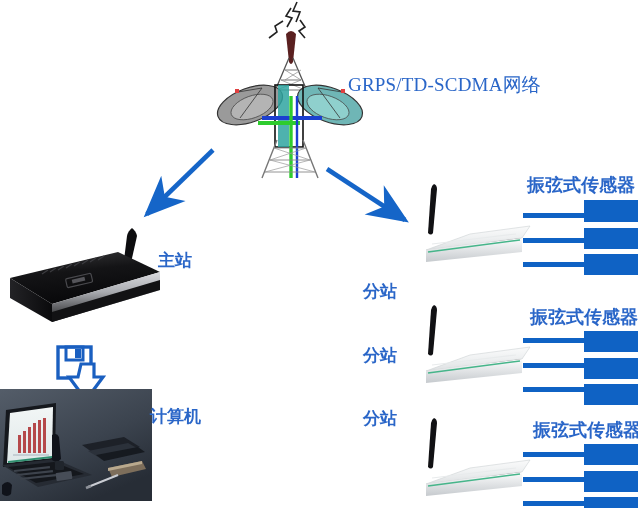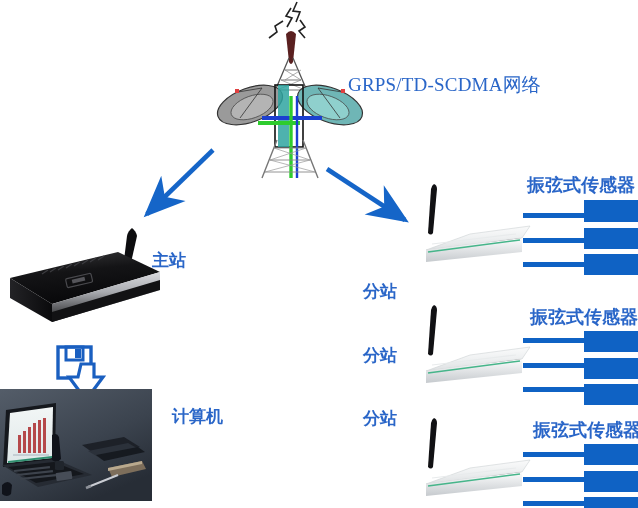--- a/index.html
+++ b/index.html
@@ -114,21 +114,21 @@
         <path d="M74 40 L80 36"></path>
         <path d="M82 38 L88 34"></path>
       <path d="M90 36 L96 32"></path>
         <path d="M98 34 L104 30"></path>
     </g>
 
     <rect x="66" y="50" width="26" height="9" rx="1.5" fill="none" stroke="#4a4a4e" stroke-width="1.2" transform="rotate(-13 79 54)"></rect>
     <rect x="72" y="52" width="13" height="4" fill="#55555a" transform="rotate(-13 79 54)"></rect>
   </svg>
 
-  <div class="lbl lbl-cn" style="left:152px;top:249px;">主站</div>
+  <div class="lbl lbl-cn" style="left:158px;top:249px;">主站</div>
 
   <svg class="photo" style="left:56px;top:344px;" width="56" height="62">
     <rect x="2" y="3" width="33" height="31" fill="none" stroke="#1a5fc0" stroke-width="3.4"></rect>
     <rect x="10" y="3" width="17" height="13" fill="none" stroke="#1a5fc0" stroke-width="3"></rect>
     <rect x="19" y="5" width="6" height="9" fill="#1a5fc0"></rect>
     <path d="M25 20 L38 20 L38 33 L47 33 L30 56 L13 33 L22 33 Z" fill="#ffffff" stroke="#1a5fc0" stroke-width="3.2" stroke-linejoin="miter"></path>
   </svg>
 
   <svg class="photo" style="left:0px;top:389px;" width="152" height="112">
     <defs>
@@ -176,21 +176,21 @@
     <rect x="55" y="72" width="9" height="9" rx="1.5" fill="#20252c"></rect>
 
     <path d="M108 79 L142 72 L146 80 L112 88 Z" fill="#7d6e5b"></path>
     <path d="M108 79 L142 72 L142 75 L108 82 Z" fill="#b9a98e"></path>
     <path d="M88 98 L118 86" stroke="#c9ccd2" stroke-width="2"></path>
     <path d="M86 99 L91 97" stroke="#8d9199" stroke-width="2.6"></path>
 
     <path d="M2 96 q6 -6 10 0 l-1 9 q-4 4 -9 0 z" fill="#10131a"></path>
   </svg>
 
-  <div class="lbl lbl-cn" style="left:172px;top:405px;">计算机</div>
+  <div class="lbl lbl-cn" style="left:150px;top:405px;">计算机</div>
 
   <svg class="photo" style="left:412px;top:182px;" width="122" height="92">
     <defs>
       <linearGradient id="wTop" x1="0" y1="0" x2="0.2" y2="1">
         <stop offset="0%" stop-color="#ffffff"></stop>
         <stop offset="60%" stop-color="#eef0f1"></stop>
         <stop offset="100%" stop-color="#dcdfe1"></stop>
       </linearGradient>
       <linearGradient id="wFront" x1="0" y1="0" x2="0" y2="1">
         <stop offset="0%" stop-color="#fcfdfd"></stop>

